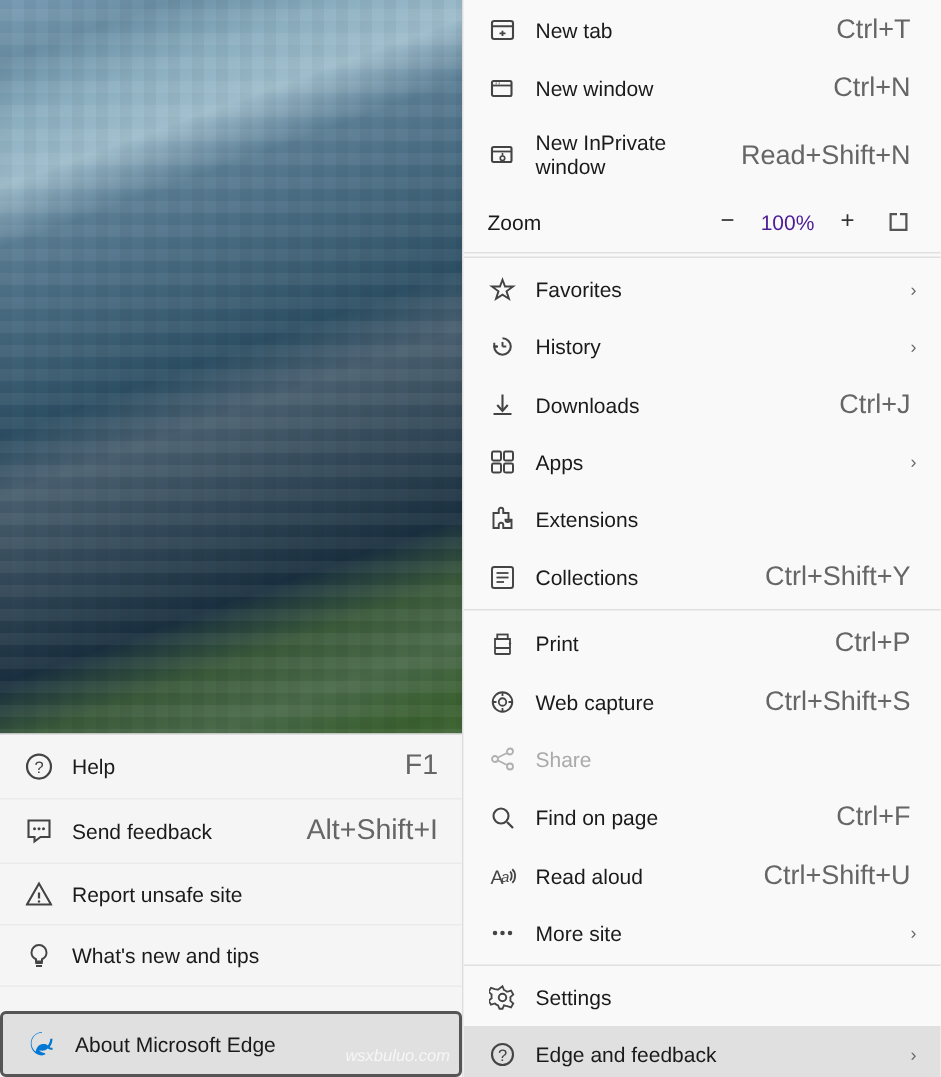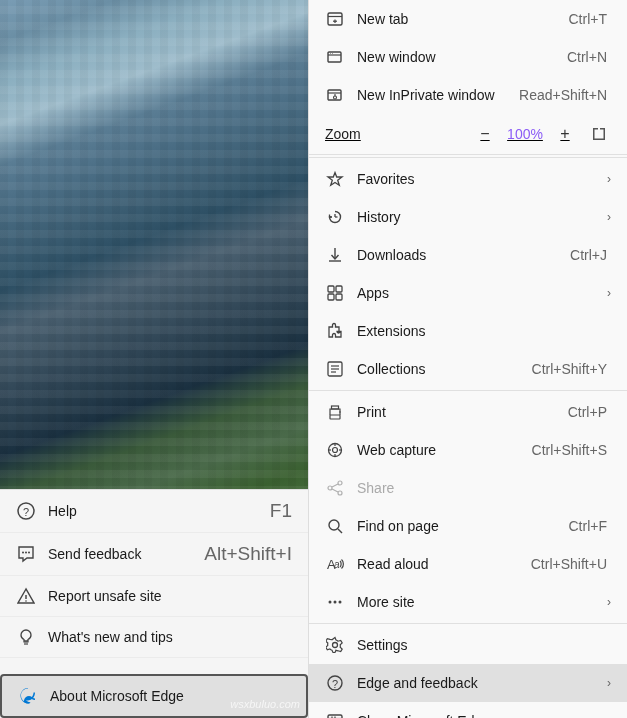--- a/index.html
+++ b/index.html
@@ -123,37 +123,36 @@
       flex: 1;
       color: #1a1a1a;
     }
 
     .menu-label.disabled {
       color: #aaa;
     }
 
     .menu-shortcut {
       color: #666;
-      font-size: 14px;
+      font-size: 18px;
       margin-right: 4px;
     }
 
     .menu-chevron {
       color: #666;
       font-size: 12px;
       margin-left: 4px;
     }
 
     
     .zoom-row {
       display: flex;
       align-items: center;
       padding: 6px 16px;
       border-bottom: 1px solid #e0e0e0;
-      text-decoration: underline;
     }
 
     .zoom-controls {
       display: flex;
       align-items: center;
       gap: 4px;
     }
 
     .zoom-btn {
       width: 28px;
@@ -163,21 +162,21 @@
       justify-content: center;
       cursor: pointer;
       color: #333;
       font-size: 16px;
       border-radius: 3px;
     }
 
     .zoom-value {
       min-width: 44px;
       text-align: center;
-      color: #8b5cf6;
+      color: #4c1d95;
     }
 
     .zoom-expand {
       width: 24px;
       height: 24px;
       display: flex;
       align-items: center;
       justify-content: center;
       cursor: pointer;
       color: #555;

